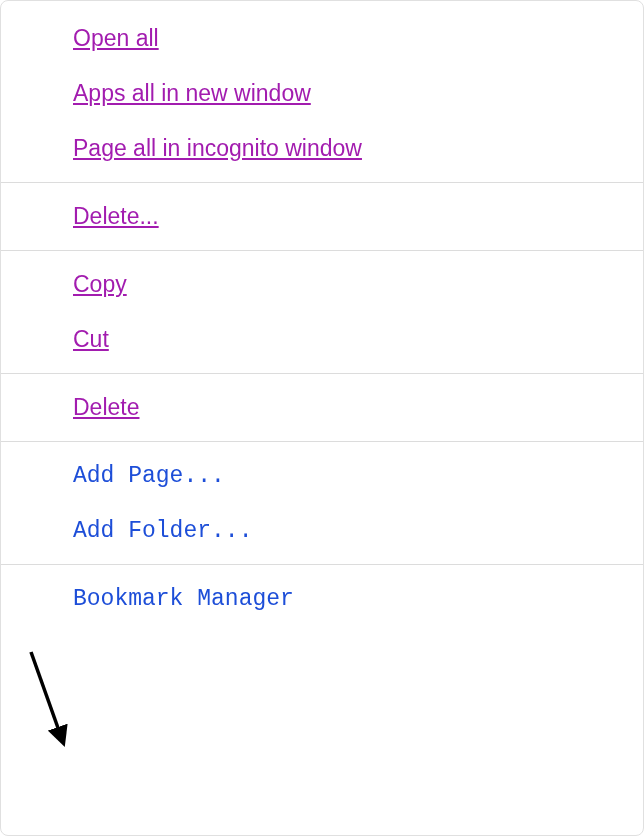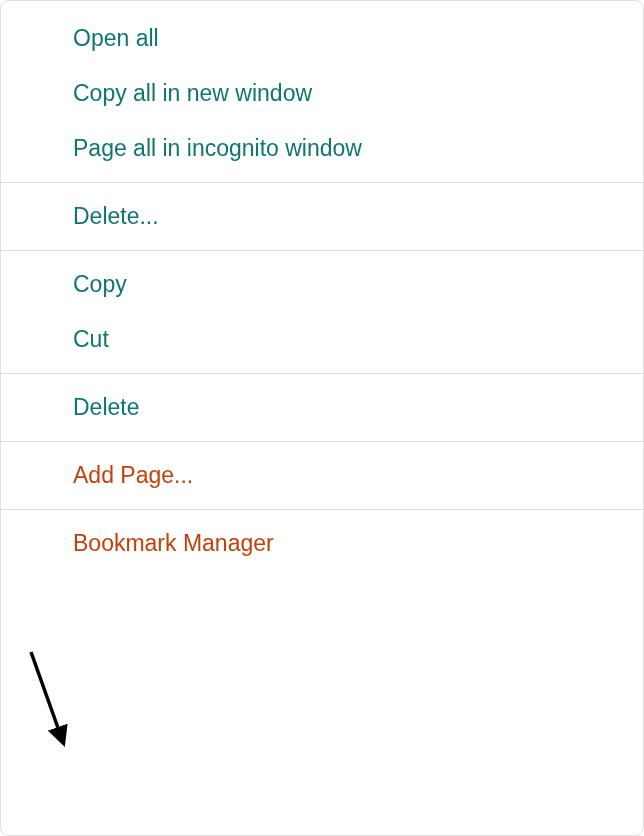--- a/index.html
+++ b/index.html
@@ -24,24 +24,26 @@
       display: flex;
       align-items: center;
       height: 55px;
       padding-left: 72px;
       padding-right: 20px;
       font-size: 23px;
       cursor: default;
       position: relative;
     }
     .menu-item.disabled {
-      color: #0f766e;
+      color: #a21caf;
+      text-decoration: underline;
     }
     .menu-item.enabled {
-      color: #c2410c;
+      color: #1d4ed8;
+      font-family: Liberation Mono, monospace;
     }
     .separator {
       height: 1px;
       background: #dcdcdc;
       margin: 6px 0 6px 0;
     }
     .check-icon {
       position: absolute;
       left: 24px;
       top: 50%;
@@ -62,21 +64,21 @@
   </style>
 </head>
 <body>
 
 <div class="context-menu">
 
   <div class="menu-item disabled">
     <span>Open all</span>
   </div>
   <div class="menu-item disabled">
-    <span>Copy all in new window</span>
+    <span>Apps all in new window</span>
   </div>
   <div class="menu-item disabled">
     <span>Page all in incognito window</span>
   </div>
 
   <div class="separator"></div>
 
   <div class="menu-item disabled">
     <span>Delete...</span>
   </div>
@@ -94,20 +96,23 @@
 
   <div class="menu-item disabled">
     <span>Delete</span>
   </div>
 
   <div class="separator"></div>
 
   <div class="menu-item enabled">
     <span>Add Page...</span>
   </div>
+  <div class="menu-item enabled">
+    <span>Add Folder...</span>
+  </div>
 
   <div class="separator"></div>
 
   <div class="menu-item enabled">
     <span>Bookmark Manager</span>
   </div>
 
   <svg class="annotation-arrow" viewBox="0 0 54 110">
     <defs>
       <marker id="arrowhead" markerWidth="6" markerHeight="6" refX="4.5" refY="3" orient="auto">

